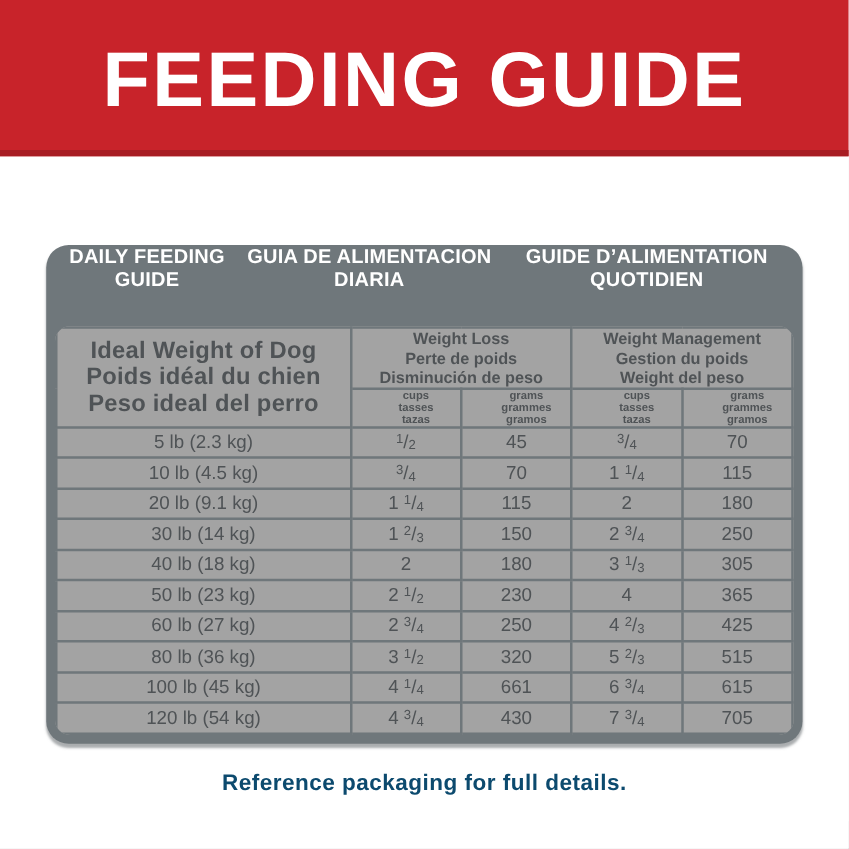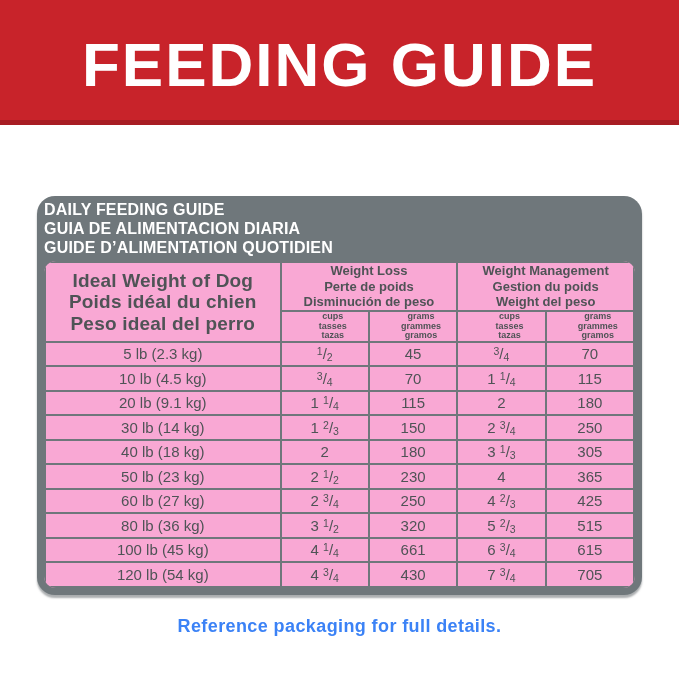--- a/index.html
+++ b/index.html
@@ -42,33 +42,32 @@
     width: 605px;
     margin: 71px auto 0 auto;
     background: #6f777b;
     border-radius: 18px;
     padding: 0 7px 7px 7px;
     box-shadow: 0 3px 2px rgba(100,106,110,0.55);
   }
   .guide-title {
     height: 65px;
     display: flex;
-    flex-direction: column;
     justify-content: center;
-    text-align: left;
+    text-align: center;
     color: #ffffff;
     font-weight: bold;
     font-size: 16px;
     line-height: 19px;
     letter-spacing: 0.2px;
   }
   .guide-title span { display: block; }
   
   .table-wrap {
-    background: #f9a8d4;
+    background: #a3a3a3;
     border-radius: 12px;
     overflow: hidden;
   }
   table.feeding {
     width: 100%;
     border-collapse: collapse;
     table-layout: fixed;
   }
   table.feeding th, table.feeding td {
     border: 2px solid #6f777b;
@@ -114,21 +113,21 @@
     vertical-align: -1.5px;
     line-height: 0;
   }
   
   .footer-note {
     margin-top: 21px;
     text-align: center;
     font-size: 18px;
     font-weight: bold;
     letter-spacing: 0.4px;
-    color: #3b82f6;
+    color: #0c4a6e;
   }
 </style>
 </head>
 <body>
 
 <div class="page">
 
   <div class="banner">
     <span class="banner-title">FEEDING GUIDE</span>
   </div>

